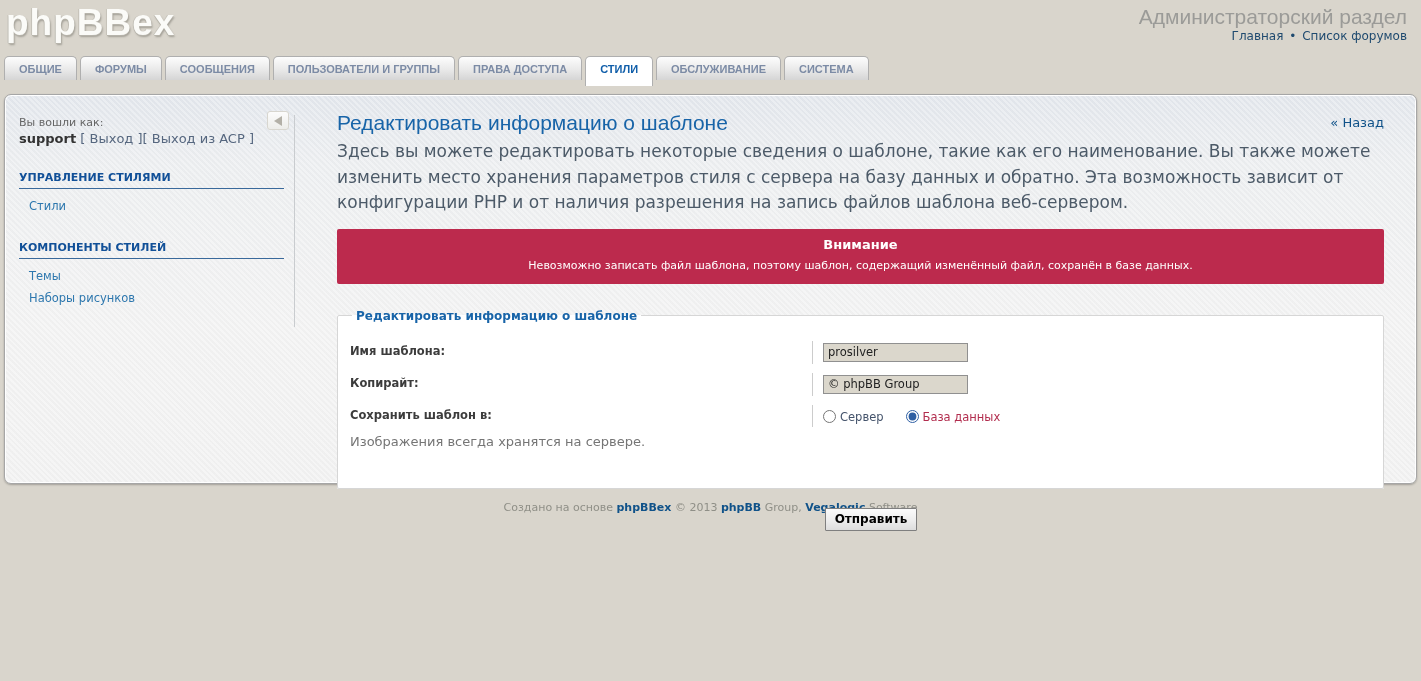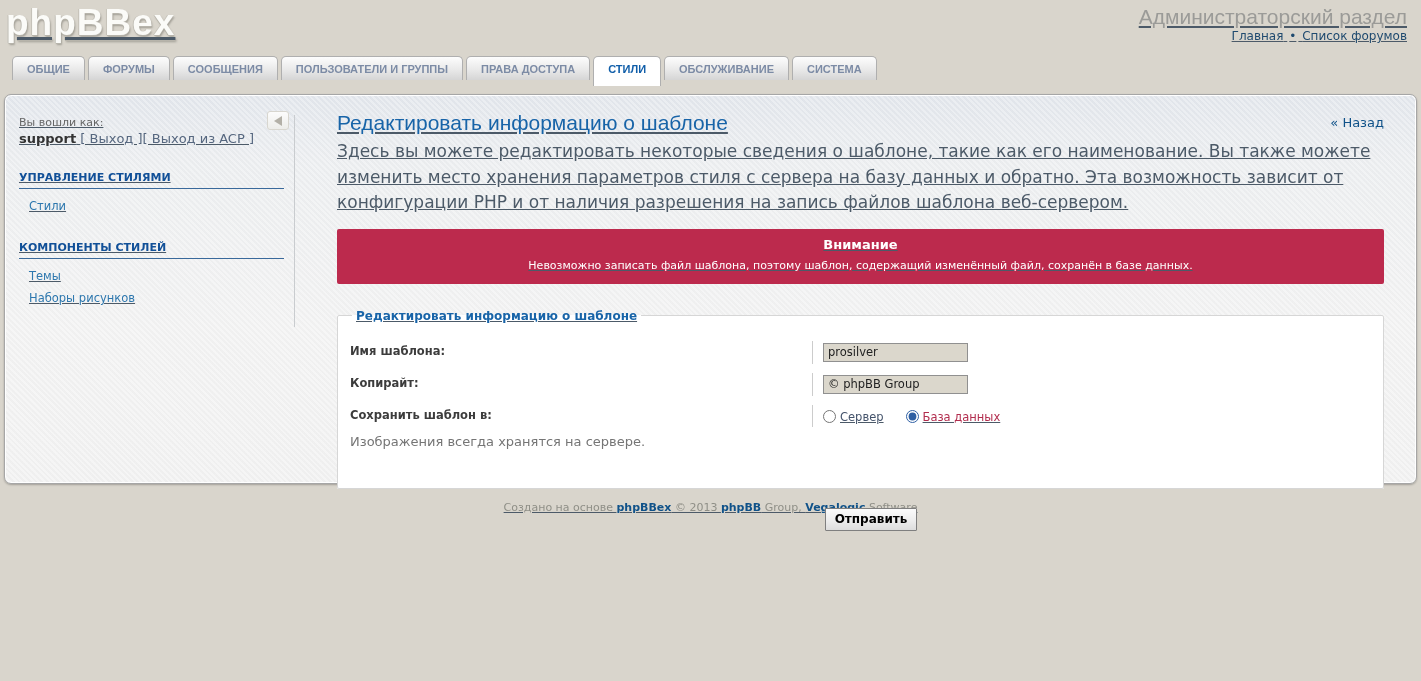--- a/index.html
+++ b/index.html
@@ -4,39 +4,39 @@
 <style>
   * { margin:0; padding:0; box-sizing:border-box; }
   html,body { width:1421px; height:681px; }
   body {
     font-family:"DejaVu Sans", sans-serif;
     font-size:11px;
     color:#4C5A68;
     background:#D9D5CC;
     overflow:hidden;
   }
-  .page { width:1421px; height:521px; background:#D9D5CC; position:relative;text-decoration:underline; }
+  .page { width:1421px; height:521px; background:#D9D5CC; position:relative; }
 
   
   .header { height:56px; padding:2px 14px 0 6px; display:flex; justify-content:space-between; align-items:flex-start; }
   .logo {
     font-family:"Liberation Sans", sans-serif;
     font-size:37px; font-weight:bold; letter-spacing:1px;
     color:#FBFBF8;
     text-shadow:0 1px 0 #b7b4ab, 1px 2px 2px #a29f96, -1px 0 0 #c6c3ba;
     cursor:pointer;
   }
   .header-right { text-align:right; padding-top:4px; }
   .admin-title { font-family:"Liberation Sans", sans-serif; font-size:21px; color:#9B9B98; line-height:22px; }
   .header-links { font-size:12px; color:#1F4A6F; margin-top:1px; }
   .header-links a { color:#1F4A6F; text-decoration:none; cursor:pointer; }
   .header-links .sep { color:#1F4A6F; margin:0 2px; }
 
   
-  .tabs { padding-left:12px; height:31px; position:relative; z-index:2; }
+  .tabs { padding-left:4px; height:31px; position:relative; z-index:2; }
   .tab {
     display:inline-block; vertical-align:bottom;
     font-family:"Liberation Sans", sans-serif;
     font-size:11px; font-weight:bold; color:#7C8BA5;
     background:linear-gradient(180deg,#FDFDFD 0%,#E9E9E9 55%,#D5D5D5 100%);
     border:1px solid #AFAFAF; border-bottom:none;
     border-radius:5px 5px 0 0;
     padding:6px 14px 5px; margin-right:3px;
     cursor:pointer; text-decoration:none;
   }

